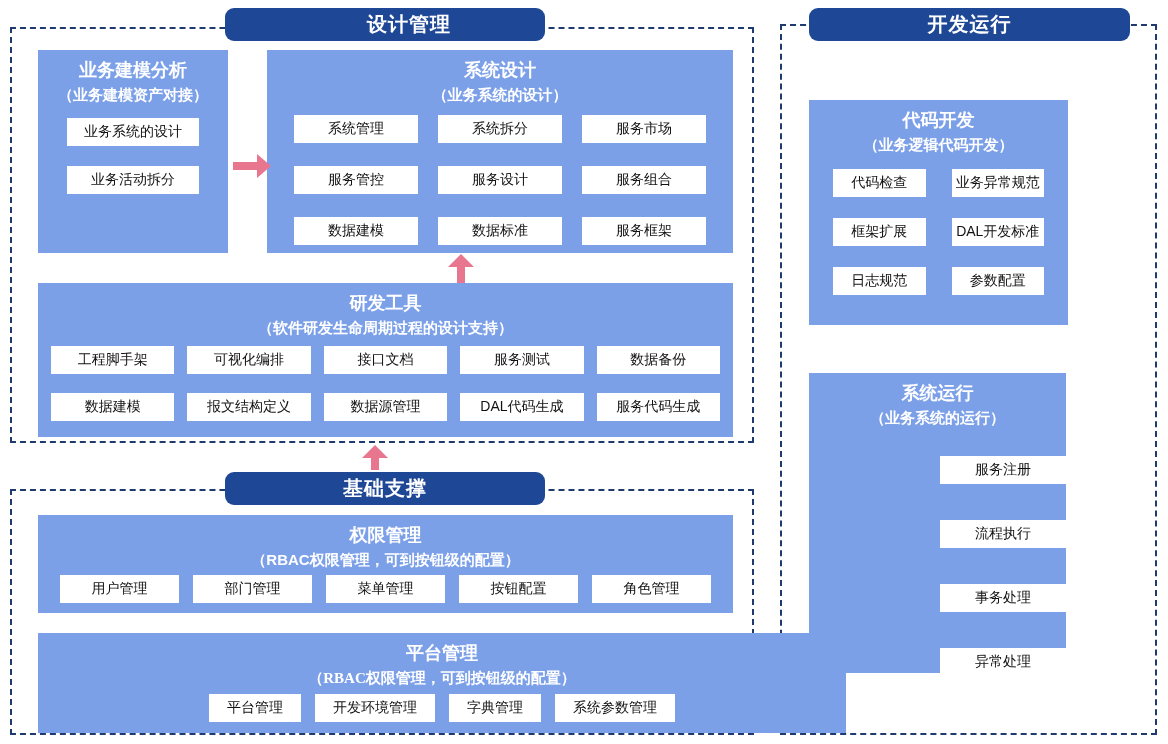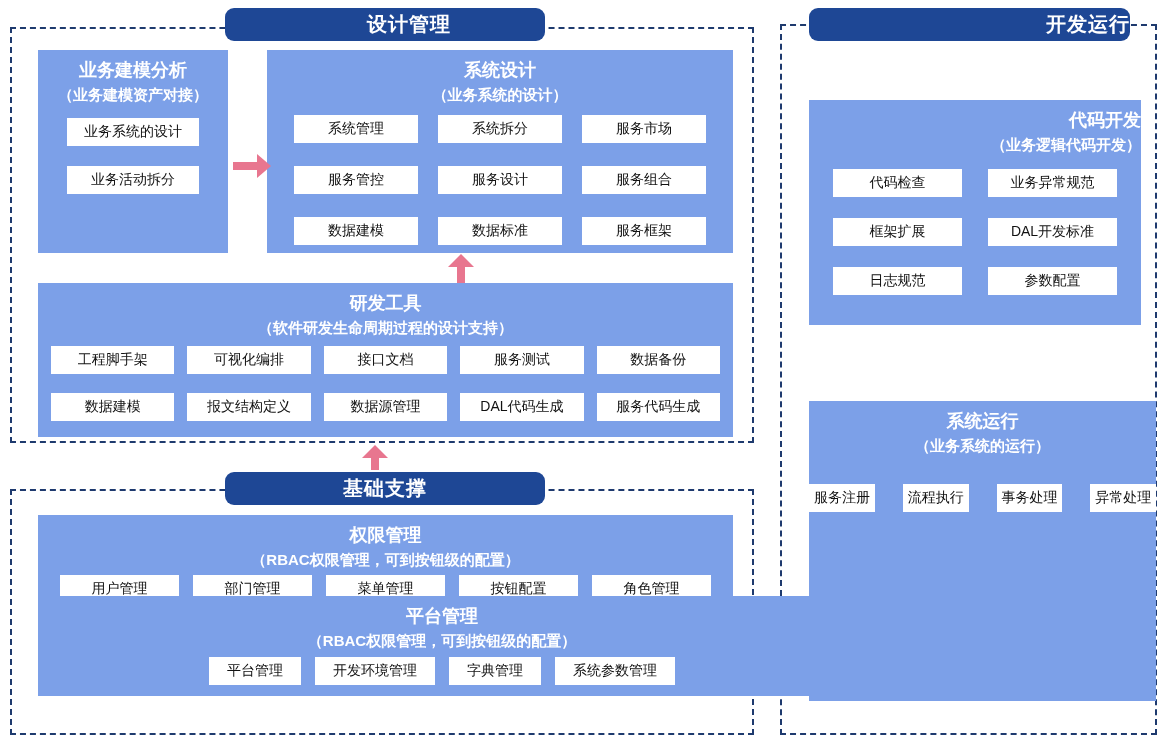--- a/index.html
+++ b/index.html
@@ -28,21 +28,21 @@
     height:28px; display:flex; align-items:center; justify-content:center;
     font-size:14px; white-space:nowrap;
   }
 
   .grid3 { display:grid; grid-template-columns:repeat(3,1fr); column-gap:20px; row-gap:23px; padding:0 27px; margin-top:8px; }
   .grid5 { display:grid; grid-template-columns:repeat(5,1fr); column-gap:13px; row-gap:19px; padding:0 13px; margin-top:6px; }
   .grid2 { display:grid; grid-template-columns:repeat(2,1fr); column-gap:26px; row-gap:21px; padding:0 24px; margin-top:12px; }
   .row5  { display:grid; grid-template-columns:repeat(5,1fr); column-gap:14px; padding:0 22px; margin-top:3px; }
   .row4  { display:flex; justify-content:center; gap:14px; margin-top:4px; }
   .row4 .item { padding:0 18px; }
-  .col-items { display:flex; flex-direction:row; align-items:flex-end; gap:28px; margin-top:26px; }
+  .col-items { display:flex; flex-direction:column; align-items:flex-end; gap:36px; margin-top:26px; }
   .col-items .item { width:126px; }
   .stack { display:flex; flex-direction:column; align-items:center; gap:20px; margin-top:11px; }
   .stack .item { width:132px; }
 
   
   .arrow-right { position:absolute; width:38px; height:24px; z-index:3; }
   .arrow-right .shaft { position:absolute; left:0; top:8px; width:24px; height:8px; background:#E8768F; }
   .arrow-right .head  { position:absolute; left:24px; top:0; width:0; height:0;
     border-top:12px solid transparent; border-bottom:12px solid transparent; border-left:14px solid #E8768F; }
   .arrow-up { position:absolute; width:26px; z-index:3; }
@@ -129,51 +129,51 @@
     <div class="panel-subtitle">（RBAC权限管理，可到按钮级的配置）</div>
     <div class="row5">
       <div class="item">用户管理</div>
       <div class="item">部门管理</div>
       <div class="item">菜单管理</div>
       <div class="item">按钮配置</div>
       <div class="item">角色管理</div>
     </div>
   </div>
 
-  <div class="panel" style="left:38px; top:596px; width:808px; height:100px;">
+  <div class="panel" style="left:38px; top:633px; width:808px; height:100px;font-family:Liberation Serif, serif;">
     <div class="panel-title">平台管理</div>
     <div class="panel-subtitle">（RBAC权限管理，可到按钮级的配置）</div>
     <div class="row4">
       <div class="item">平台管理</div>
       <div class="item">开发环境管理</div>
       <div class="item">字典管理</div>
       <div class="item">系统参数管理</div>
     </div>
   </div>
 
   <div class="dashed-container" style="left:780px; top:24px; width:377px; height:711px;"></div>
 
-  <div class="pill" style="left:809px; top:8px; width:321px; height:33px;justify-content:flex-end;">
+  <div class="pill" style="left:809px; top:8px; width:321px; height:33px;">
     <span>开发运行</span>
   </div>
 
-  <div class="panel" style="left:809px; top:100px; width:332px; height:225px;text-align:right;">
+  <div class="panel" style="left:809px; top:100px; width:259px; height:225px;">
     <div class="panel-title">代码开发</div>
     <div class="panel-subtitle">（业务逻辑代码开发）</div>
     <div class="grid2">
       <div class="item">代码检查</div>
       <div class="item">业务异常规范</div>
       <div class="item">框架扩展</div>
       <div class="item">DAL开发标准</div>
       <div class="item">日志规范</div>
       <div class="item">参数配置</div>
     </div>
   </div>
 
-  <div class="panel" style="left:809px; top:373px; width:347px; height:300px;margin-top:28px;">
+  <div class="panel" style="left:809px; top:373px; width:257px; height:300px;">
     <div class="panel-title">系统运行</div>
     <div class="panel-subtitle">（业务系统的运行）</div>
     <div class="col-items">
       <div class="item">服务注册</div>
       <div class="item">流程执行</div>
       <div class="item">事务处理</div>
       <div class="item">异常处理</div>
     </div>
   </div>
 

